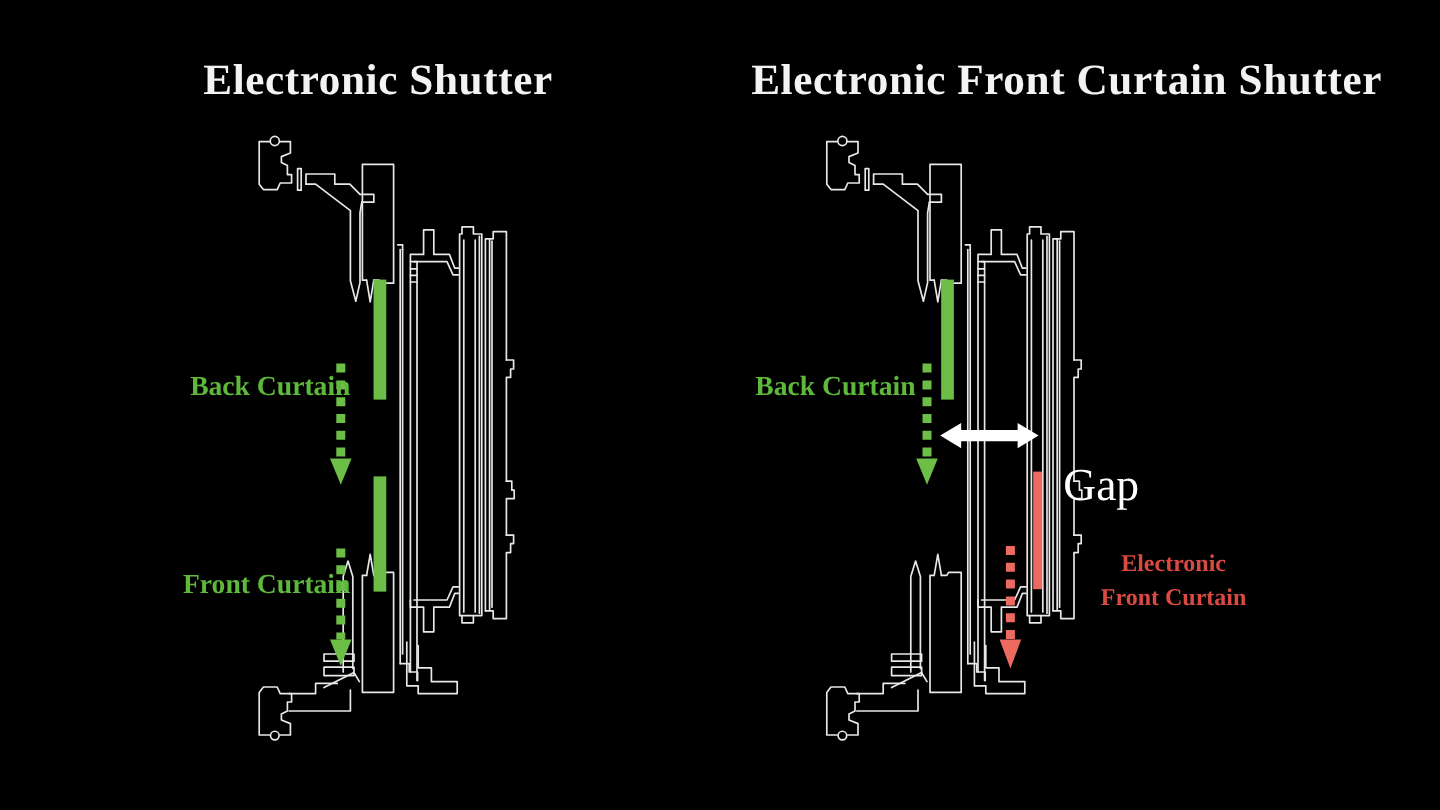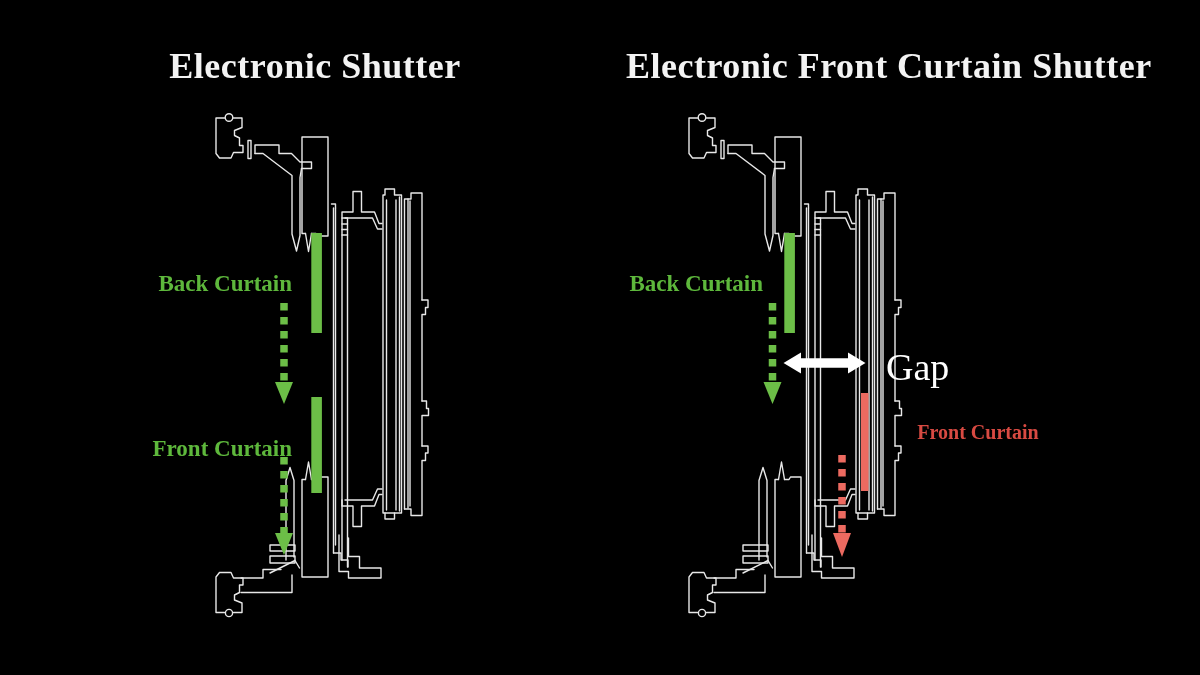--- a/index.html
+++ b/index.html
@@ -16,21 +16,21 @@
   }
   .panel { position:absolute; top:0; height:675px; }
   .panel.left  { left:0;   width:600px; }
   .panel.right { left:600px; width:600px; }
   .title {
     position:absolute; top:47px; font-size:36px; font-weight:bold;
     color:var(--title_color); text-align:center; white-space:nowrap;
     letter-spacing:0.5px; line-height:1.1;
   }
   .mech-svg { position:absolute; top:105px; width:260px; height:520px; }
-  .lbl { position:absolute; white-space:nowrap; font-weight:bold; }
+  .lbl { position:absolute; white-space:nowrap; font-weight:bold;margin-top:38px; }
   .green-lbl { color:var(--green_text); font-size:23px; width:152px; text-align:right; }
   .gap-lbl   { color:var(--white); font-size:38px; font-weight:normal; }
   .red-lbl   {
     color:var(--red_text); font-size:20px; line-height:28px;
     width:180px; text-align:center;
   }
   .fill-green { fill:var(--green_bar); }
   .dash-green { stroke:var(--green_bar); stroke-width:7.5; stroke-dasharray:7.5 6.5; }
   .fill-red   { fill:var(--red_bar); }
   .dash-red   { stroke:var(--red_bar); stroke-width:7.5; stroke-dasharray:7.5 6.5; }
@@ -148,17 +148,18 @@
       </g>
       <g>
         <line class="dash-red" x1="174" y1="350" x2="174" y2="428"></line>
         <polygon class="fill-red" points="165,428 183,428 174,452"></polygon>
       </g>
     </svg>
 
     <div class="lbl green-lbl" style="left:11px; top:271px;">Back Curtain</div>
     <div class="lbl gap-lbl" style="left:286px; top:345px;">Gap</div>
     <div class="lbl red-lbl" style="left:288px; top:418px;">
+      <div>Electronic</div>
       <div>Front Curtain</div>
     </div>
   </section>
 
 </div>
 
 </body></html>

